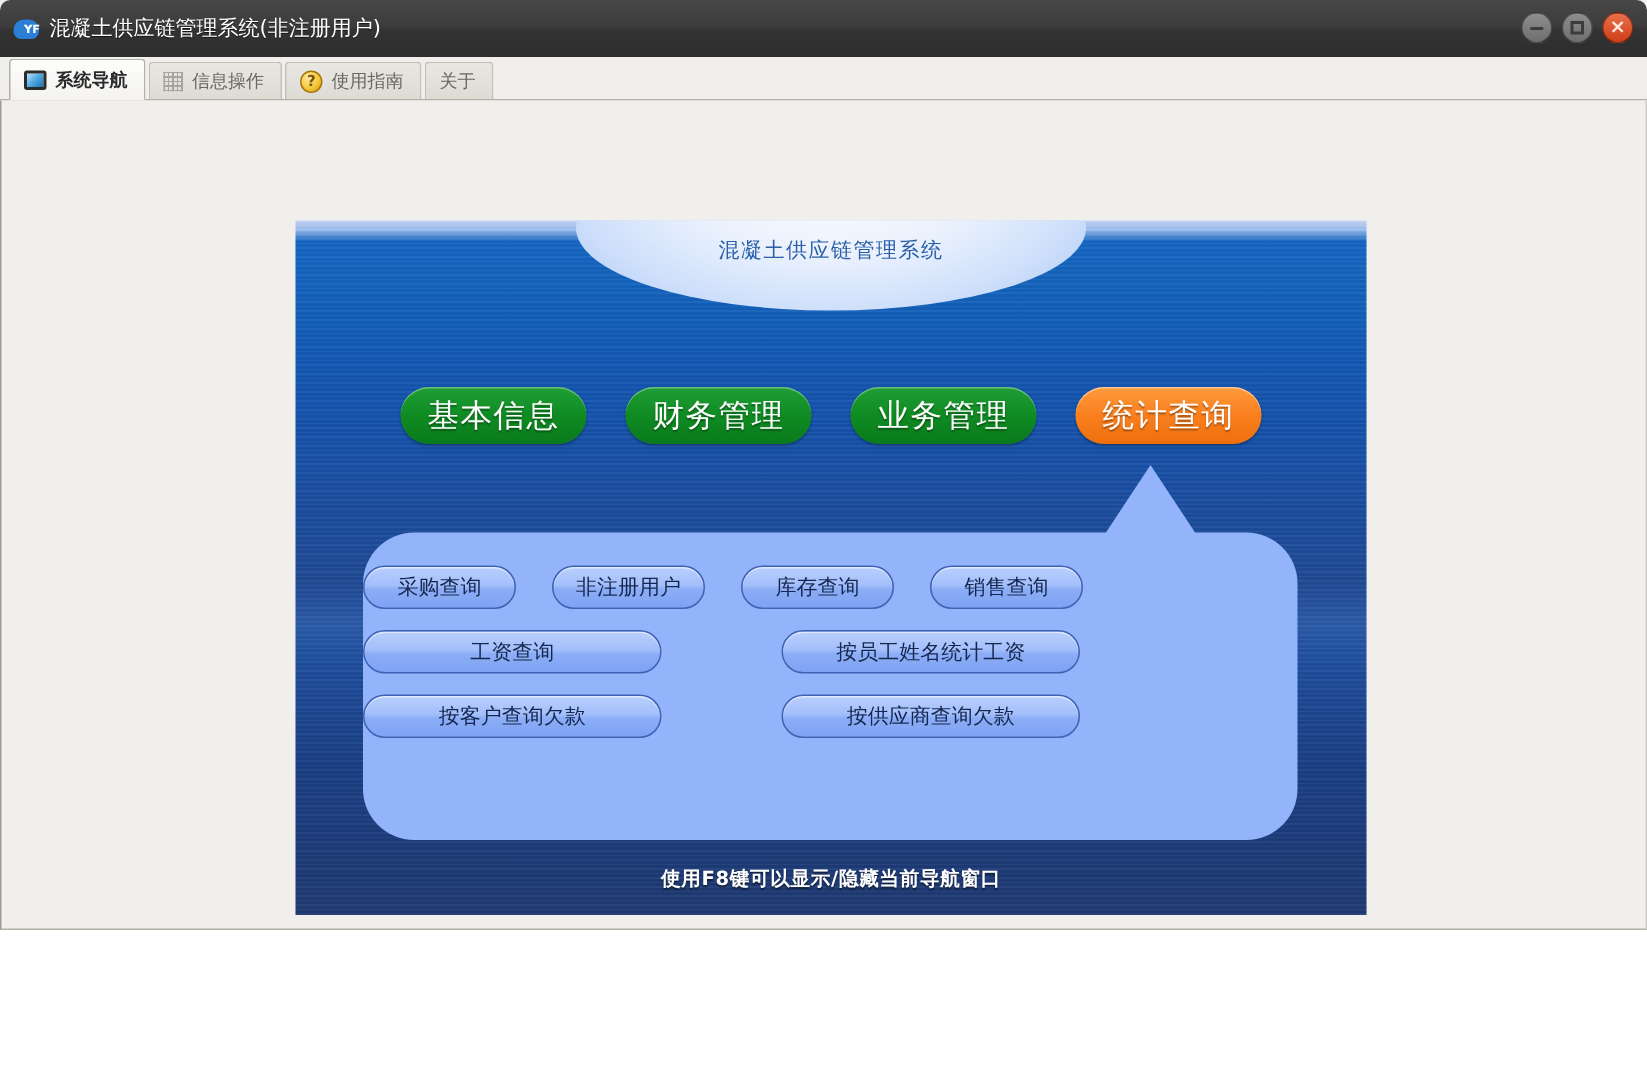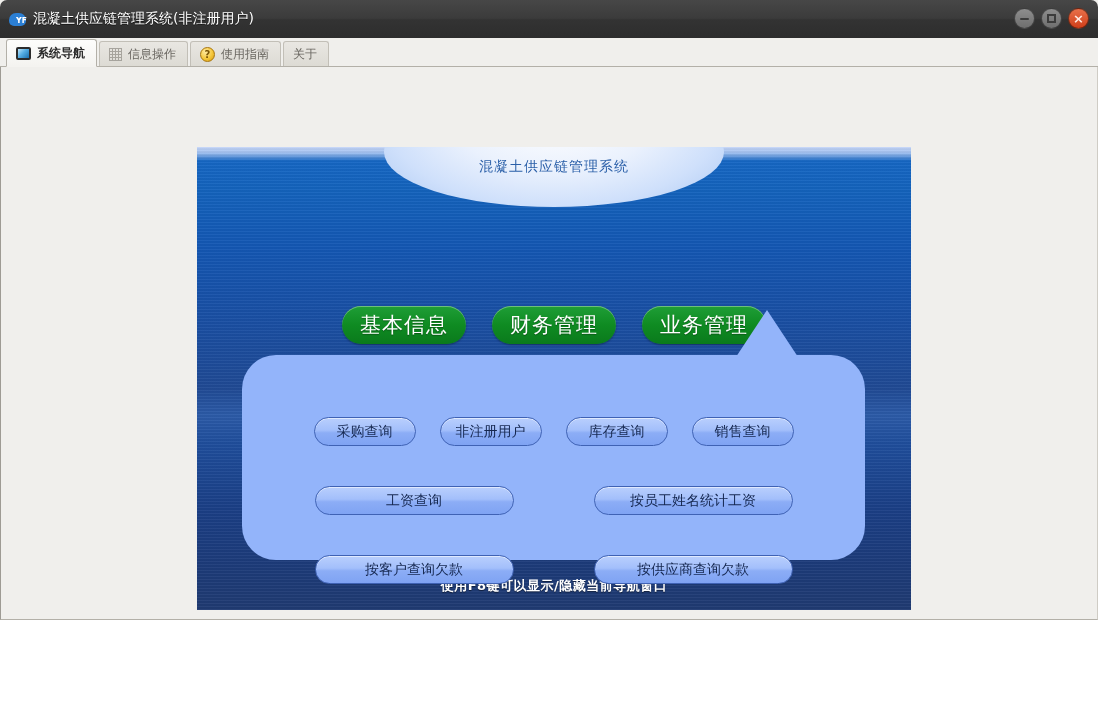--- a/index.html
+++ b/index.html
@@ -196,21 +196,20 @@
   }
   .nav-btn {
     width: 124px; height: 38px;
     border-radius: 19px;
     display: flex; align-items: center; justify-content: center;
     font-size: 21px;
     color: #ffffff;
     letter-spacing: 1px;
     cursor: pointer;
     text-shadow: 0 1px 1px rgba(0,0,0,.35);
-    margin-top: 48px;
   }
   .nav-btn.green {
     background: linear-gradient(to bottom, #1f9e37 0%, #0f8b22 50%, #0a7a1c 100%);
     box-shadow: inset 0 1px 0 rgba(255,255,255,.35), 0 1px 2px rgba(0,0,0,.35);
   }
   .nav-btn.orange {
     background: linear-gradient(to bottom, #ff9b3c 0%, #f97f1e 50%, #ef6f0c 100%);
     box-shadow: inset 0 1px 0 rgba(255,255,255,.45), 0 1px 2px rgba(0,0,0,.35);
   }
 
@@ -229,23 +228,22 @@
   #submenu-panel {
     position: absolute;
     left: 45px; top: 208px;
     width: 623px; height: 205px;
     background: #93b4fa;
     border-radius: 34px;
     z-index: 6;
     padding-top: 22px;
   }
   .sub-row {
-    display: flex; justify-content: center;
+    display: flex; 
     margin-bottom: 14px;
-    margin-top: 40px;
   }
   .sub-row.r1 { gap: 24px; }
   .sub-row.r2, .sub-row.r3 { gap: 80px; }
   .sub-btn {
     height: 29px;
     border-radius: 15px;
     border: 1px solid #3f62b4;
     background: linear-gradient(to bottom, #b9cffd 0%, #a3bffb 45%, #8cadf6 55%, #7fa3f3 100%);
     color: #15274f;
     font-size: 14px;
@@ -333,20 +331,23 @@
       <div id="main-nav">
         <div class="nav-btn green">
           <span>基本信息</span>
         </div>
         <div class="nav-btn green">
           <span>财务管理</span>
         </div>
         <div class="nav-btn green">
           <span>业务管理</span>
         </div>
+        <div class="nav-btn orange">
+          <span>统计查询</span>
+        </div>
       </div>
 
       <div id="callout-pointer"></div>
 
       <div id="submenu-panel">
 
         <div class="sub-row r1">
           <div class="sub-btn w-sm">
             <span>采购查询</span>
           </div>

